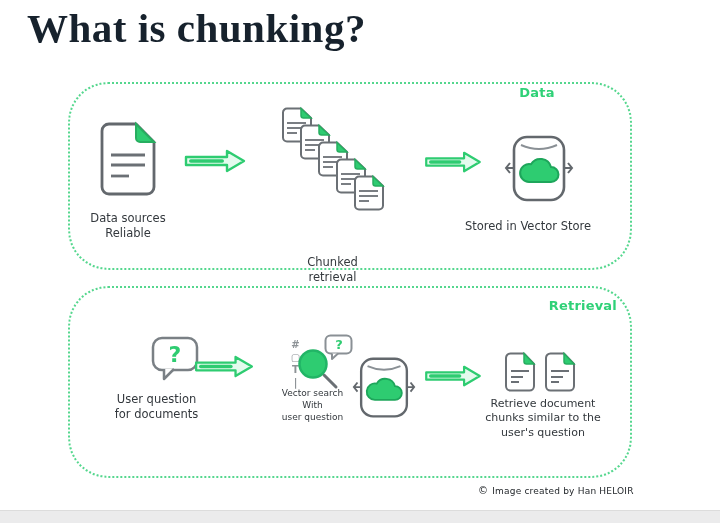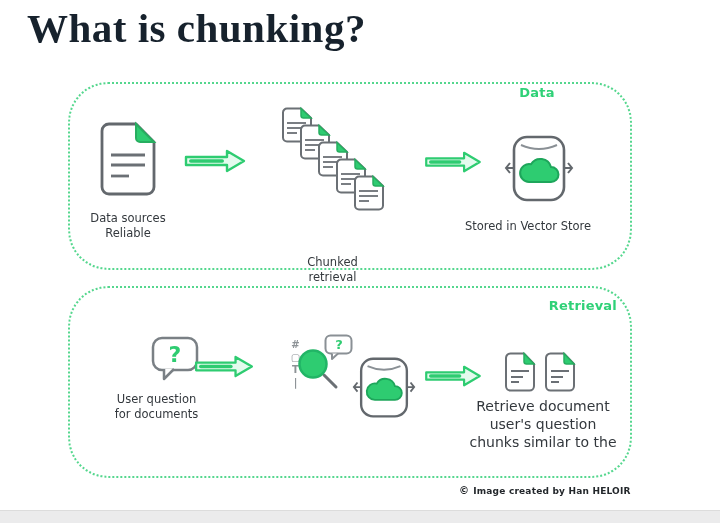--- a/index.html
+++ b/index.html
@@ -15,34 +15,34 @@
   .heading1{left:462px;top:86px;width:150px;}
   .heading2{left:462px;top:299px;width:155px;text-align:right;}
   .label{position:absolute;text-align:center;color:#33383d;font-size:11.5px;
          line-height:1.3;font-weight:500;}
   .label span{display:block;}
   .lab-source{left:66px;top:211px;width:124px;}
   .lab-chunked{left:270px;top:215px;width:125px;margin-top:40px;}
   .lab-store{left:453px;top:219px;width:150px;}
   .lab-question{left:84px;top:392px;width:145px;}
   .lab-search{left:265px;top:387px;width:95px;font-size:9px;line-height:1.35;}
-  .lab-result{left:467px;top:397px;width:152px;font-size:14px;text-align:center;}
+  .lab-result{left:467px;top:397px;width:152px;font-size:11px;text-align:center;}
   .abs{position:absolute;}
   .chunk-stack{position:absolute;left:280px;top:106px;width:110px;height:108px;}
   .chunk-doc{position:absolute;}
   .chunk-doc:nth-child(1){left:0;top:0;}
   .chunk-doc:nth-child(2){left:18px;top:17px;}
   .chunk-doc:nth-child(3){left:36px;top:34px;}
   .chunk-doc:nth-child(4){left:54px;top:51px;}
   .chunk-doc:nth-child(5){left:72px;top:68px;}
   .glyphs{position:absolute;left:290px;top:339px;color:#8d9296;font-size:10px;
           line-height:1.25;font-weight:600;}
   .glyphs .row{display:block;}
   .glyphs span{display:inline-block;width:11px;text-align:center;}
-  .credit{position:absolute;left:459px;top:485px;font-size:9px;font-weight:700;
+  .credit{position:absolute;left:478px;top:485px;font-size:9px;font-weight:400;
           color:#23272b;letter-spacing:.2px;}
   .credit .csym{font-size:10px;margin-right:4px;}
   .bottom-bar{position:absolute;left:0;top:510px;width:720px;height:13px;
               background:#ebebec;border-top:1px solid #dcdcdc;box-sizing:border-box;}
 </style>
 </head>
 <body>
 
 <div class="page">
 
@@ -163,20 +163,25 @@
     <line x1="28" y1="28" x2="40" y2="40" stroke="#6b7075" stroke-width="3" stroke-linecap="round"></line>
     <circle cx="17" cy="17" r="13.5" fill="#2ecc71" stroke="#22b566" stroke-width="2.5"></circle>
   </svg>
 
   <svg class="abs" style="left:324px;top:334px" width="30" height="27" viewBox="0 0 30 27">
     <rect x="1.5" y="1.5" width="26" height="18" rx="5" fill="#ffffff" stroke="#8a9095" stroke-width="2"></rect>
     <path d="M8 19.5 V25 L14 19.5" fill="#ffffff" stroke="#8a9095" stroke-width="2" stroke-linejoin="round"></path>
     <text x="15" y="15" text-anchor="middle" font-family="DejaVu Sans, sans-serif" font-size="13" font-weight="bold" fill="#2ecc71">?</text>
   </svg>
 
+  <div class="label lab-search">
+    <span>Vector search</span>
+    <span>With</span>
+    <span>user question</span>
+  </div>
 
   <svg class="abs" style="left:352px;top:354px" width="64" height="68" viewBox="0 0 70 74">
     <rect x="10" y="5" width="50" height="63" rx="13" fill="#ffffff" stroke="#63686d" stroke-width="2.6"></rect>
     <path d="M17 13 Q35 21 53 13" fill="none" stroke="#8a9095" stroke-width="2"></path>
     <path d="M10 36 H3 M6 31 L2 36 L6 41" fill="none" stroke="#63686d" stroke-width="2"></path>
     <path d="M60 36 H67 M64 31 L68 36 L64 41" fill="none" stroke="#63686d" stroke-width="2"></path>
     <path d="M47 50 H25 a9 9 0 1 1 2 -17.8 A11 11 0 0 1 47 35 a7.5 7.5 0 0 1 0 15 Z" fill="#2ecc71" stroke="#1ea65b" stroke-width="2"></path>
   </svg>
 
   <svg class="abs" style="left:424px;top:364px" width="58" height="24" viewBox="0 0 62 26">
@@ -194,22 +199,22 @@
   <svg class="abs" style="left:543px;top:351px" width="34" height="42" viewBox="0 0 34 42">
     <path d="M3 7 a4.5 4.5 0 0 1 4.5 -4.5 H21 L31 13 V35 a4.5 4.5 0 0 1 -4.5 4.5 H7.5 A4.5 4.5 0 0 1 3 35 Z" fill="#ffffff" stroke="#6b7075" stroke-width="2"></path>
     <path d="M21 2.5 L31 13 H23.5 A2.5 2.5 0 0 1 21 10.5 Z" fill="#2ecc71" stroke="#27ae60" stroke-width="1.5"></path>
     <line x1="8" y1="20" x2="26" y2="20" stroke="#6b7075" stroke-width="2"></line>
     <line x1="8" y1="26" x2="20" y2="26" stroke="#6b7075" stroke-width="2"></line>
     <line x1="8" y1="31" x2="16" y2="31" stroke="#6b7075" stroke-width="2"></line>
   </svg>
 
   <div class="label lab-result">
     <span>Retrieve document</span>
+    <span>chunks similar to the</span>
     <span>user's question</span>
-    <span>chunks similar to the</span>
   </div>
 
   <div class="credit">
     <span class="csym">©</span><span>Image created by Han HELOIR</span>
   </div>
 
   <div class="bottom-bar"></div>
 
 </div>
 

